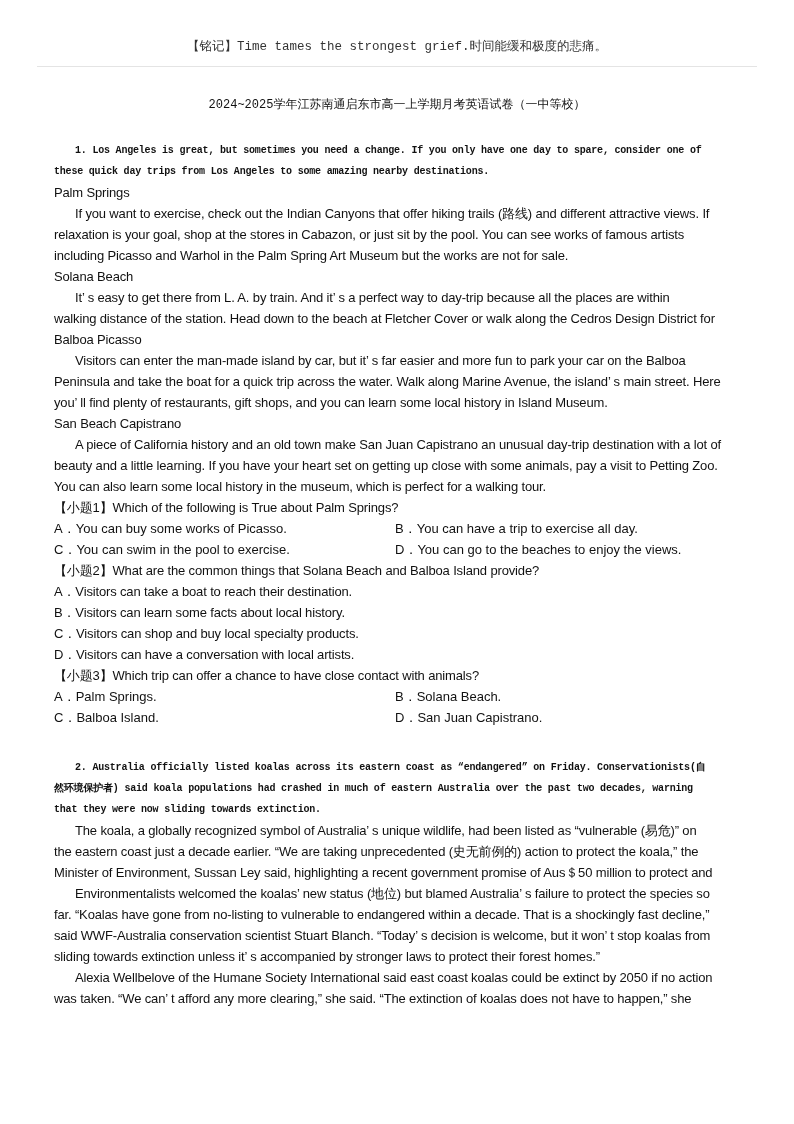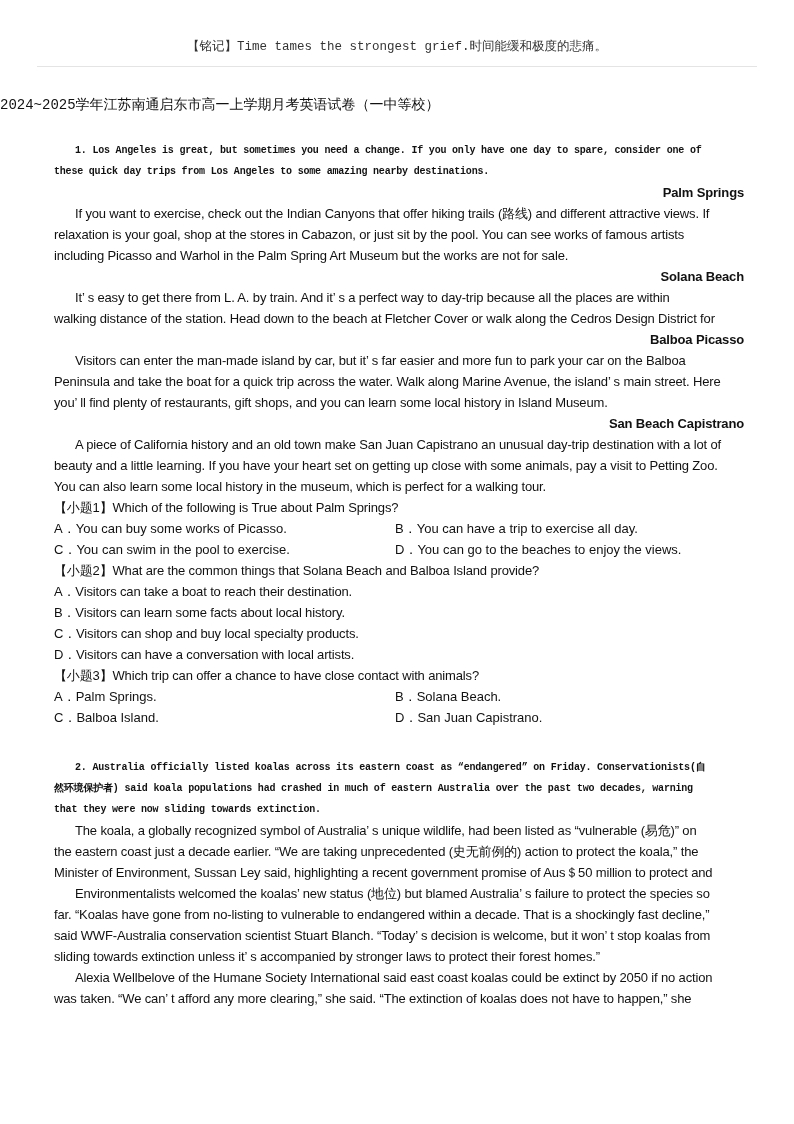--- a/index.html
+++ b/index.html
@@ -11,37 +11,37 @@
     .motto {
       position: absolute; top: 38px; left: 0; width: 794px; text-align: center;
       font-family: "Liberation Mono", "DejaVu Sans Mono", monospace;
       font-size: 12.5px; color: #333333; white-space: nowrap;
     }
     .rule {
       position: absolute; top: 66px; left: 37px; width: 720px; height: 1px;
       background: #e4e4e4;
     }
     .title {
-      position: absolute; top: 96px; left: 0; width: 794px; text-align: left;
+      position: absolute; top: 96px; left: 0; width: 794px; text-align: center;
       font-family: "Liberation Mono", "DejaVu Sans Mono", monospace;
-      font-size: 14px; color: #111111; white-space: nowrap;
+      font-size: 12px; color: #111111; white-space: nowrap;
     }
     .content {
       position: absolute; top: 140px; left: 54px; width: 690px;
     }
     .line {
       height: 21px; line-height: 21px; font-size: 13px; white-space: nowrap;
       letter-spacing: -0.15px;
     }
     .mono {
       font-family: "Liberation Mono", "DejaVu Sans Mono", monospace;
       font-size: 10px; font-weight: bold; letter-spacing: -0.2px;
     }
     .indent { padding-left: 21px; }
-    .heading { font-weight: bold; text-align: right; }
+    .heading { font-weight: normal; }
     .opts2 { display: flex; height: 21px; line-height: 21px; font-size: 13px; white-space: nowrap; }
     .opts2 > span { display: block; }
     .opts2 > span:first-child { width: 341px; }
     .gap { height: 21px; }
     .gap-small { height: 8px; }
   </style>
 </head>
 <body>
 
 <div class="motto">【铭记】Time tames the strongest grief.时间能缓和极度的悲痛。</div>

